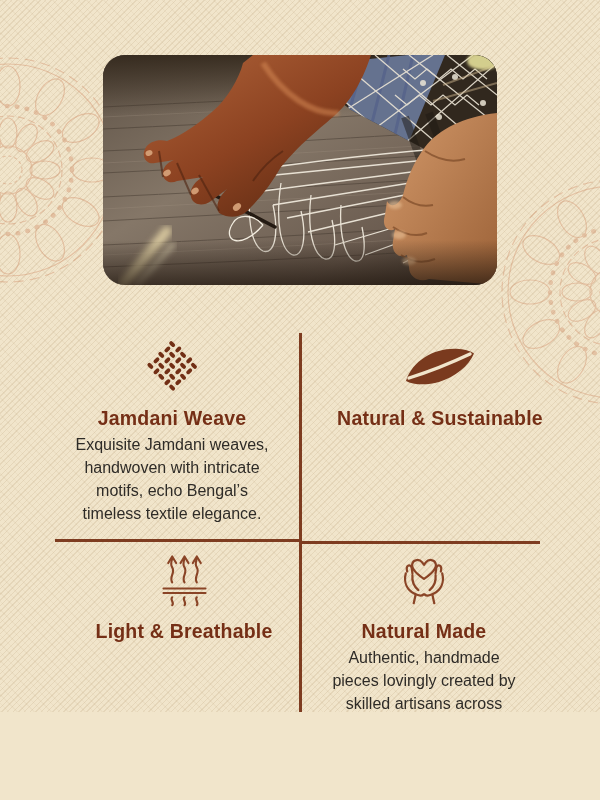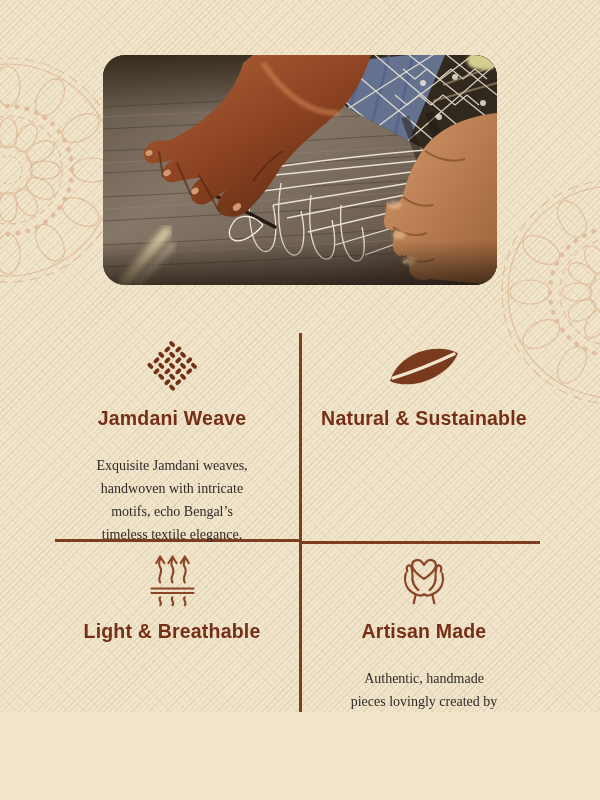--- a/index.html
+++ b/index.html
@@ -25,29 +25,29 @@
   }
   .hero svg{display:block;width:100%;height:100%;}
   .divider-v{position:absolute;left:299px;top:333px;width:2.5px;height:400px;background:#7e3c20;}
   .divider-h{position:absolute;height:2.5px;background:#7e3c20;}
   .divider-h.left{left:55px;top:539px;width:244px;}
   .divider-h.right{left:301px;top:541px;width:239px;}
   .feature{
     position:absolute;width:240px;display:flex;flex-direction:column;align-items:center;text-align:center;
   }
   .f1{left:52px;top:336px;}
-  .f2{left:304px;top:336px;}
-  .f3{left:52px;top:549px;}
+  .f2{left:320px;top:336px;}
+  .f3{left:64px;top:549px;}
   .f4{left:304px;top:549px;}
   .icon-box{height:58px;display:flex;align-items:center;justify-content:center;}
   .feature-title{
     margin-top:13px;font-size:19.5px;font-weight:700;letter-spacing:.2px;color:#752f16;
   }
   .feature-desc{
-    margin-top:24px;font-size:14px;line-height:23px;color:#2e2b27;white-space:pre-line;font-family:Liberation Serif, serif;
+    margin-top:3px;font-size:16px;line-height:23px;color:#2e2b27;white-space:pre-line;
   }
 </style>
 </head>
 <body>
 
 <div class="page">
 
   <svg class="defs-holder" aria-hidden="true">
     <defs>
       <g id="mandalaDef" fill="none" stroke="#cf8a64" stroke-width="1.2">
@@ -329,20 +329,20 @@
         <path d="M12,22 C10,15 16,13 17,19 L17.6,24"></path>
         <path d="M10.5,24 C8,34 12,42 20,46 C24,48 27.5,48.5 29.5,46.5"></path>
         <path d="M21,47 L19,56"></path>
         <path d="M17.6,26 C17,32 19,38 24,42"></path>
         <path d="M48,22 C50,15 44,13 43,19 L42.4,24"></path>
         <path d="M49.5,24 C52,34 48,42 40,46 C36,48 32.5,48.5 30.5,46.5"></path>
         <path d="M39,47 L41,56"></path>
         <path d="M42.4,26 C43,32 41,38 36,42"></path>
       </svg>
     </div>
-    <div class="feature-title">Artisan Made</div>
+    <div class="feature-title">Natural Made</div>
     <div class="feature-desc">Authentic, handmade
 pieces lovingly created by
 skilled artisans across
 rural India.</div>
   </div>
 
 </div>
 
 </body></html>

